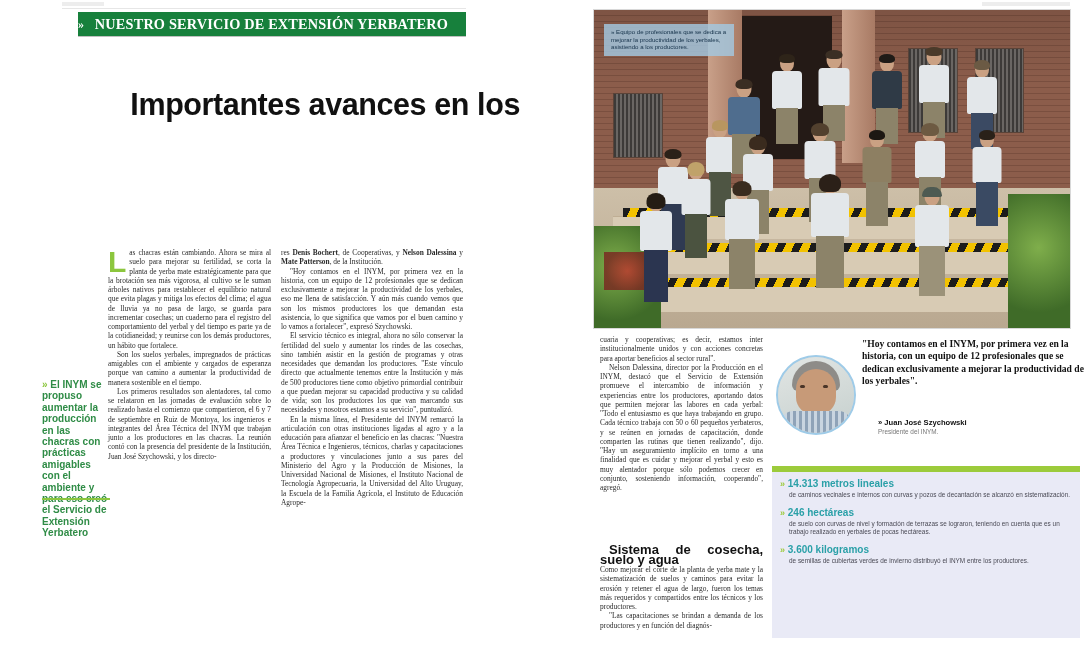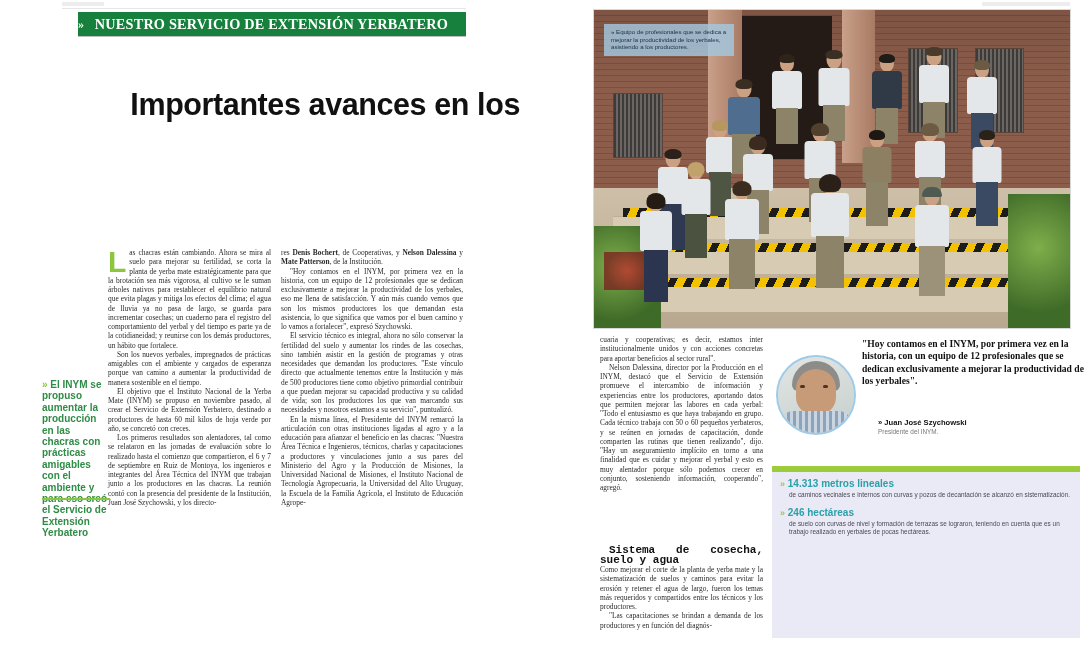--- a/index.html
+++ b/index.html
@@ -74,22 +74,22 @@
     color:#2f8c46;
   }
   .sidenote .chev{color:#8cc63e;}
   .sidenote-rule{
     position:absolute;left:42px;top:498px;width:68px;height:2px;
     background:#8cc63e;
   }
 
   
   .subhead{
-    font-family:Liberation Mono, monospace;
-    font-weight:bold;font-size:11px;line-height:10px;
+    font-family:Liberation Sans, sans-serif;
+    font-weight:bold;font-size:13px;line-height:10px;
     color:#111;margin:0 0 1px 0;text-indent:0;
   }
 
   
   .photo{
     position:absolute;left:594px;top:10px;width:476px;height:318px;
     overflow:hidden;
     background:#7d5a48;
     box-shadow:0 0 0 1px #d8d8d8;
   }
@@ -256,22 +256,21 @@
     <span class="kicker-chev">»</span>
     <span class="kicker-text">NUESTRO SERVICIO DE EXTENSIÓN YERBATERO</span>
   </div>
 
   <div class="headline">
     <div>Importantes avances en los</div>
   </div>
 
   <div class="col" id="col1">
     <p class="first"><span class="dropcap">L</span><span>as chacras están cambiando. Ahora se mira al suelo para mejorar su fertilidad, se corta la planta de yerba mate estratégicamente para que la brotación sea más vigorosa, al cultivo se le suman árboles nativos para restablecer el equilibrio natural que evita plagas y mitiga los efectos del clima; el agua de lluvia ya no pasa de largo, se guarda para incrementar cosechas; un cuaderno para el registro del comportamiento del yerbal y del tiempo es parte ya de la cotidianeidad; y reunirse con los demás productores, un hábito que fortalece.</span></p>
-    <p><span>Son los nuevos yerbales, impregnados de prácticas amigables con el ambiente y cargados de esperanza porque van camino a aumentar la productividad de manera sostenible en el tiempo.</span></p>
-    <p><span>El objetivo que el Instituto Nacional de la Yerba Mate (INYM) se propuso en noviembre pasado, al crear el Servicio de Extensión Yerbatero, destinado a productores de hasta 60 mil kilos de hoja verde por año, se concretó con creces.</span></p>
+    <p><span>Son los suelos yerbales, impregnados de prácticas amigables con el ambiente y cargados de esperanza porque van camino a aumentar la productividad de manera sostenible en el tiempo.</span></p>
     <p><span>Los primeros resultados son alentadores, tal como se relataron en las jornadas de evaluación sobre lo realizado hasta el comienzo que compartieron, el 6 y 7 de septiembre en Ruiz de Montoya, los ingenieros e integrantes del Área Técnica del INYM que trabajan junto a los productores en las chacras. La reunión contó con la presencia del presidente de la Institución, Juan José Szychowski, y los directo-</span></p>
   </div>
 
   <div class="sidenote">
     <span class="chev">»</span>
     <span>El INYM se propuso aumentar la producción en las chacras con prácticas amigables con el ambiente y para eso creó el Servicio de Extensión Yerbatero</span>
   </div>
   <div class="sidenote-rule"></div>
 
   <div class="col" id="col2">
@@ -454,15 +453,22 @@
       </div>
       <div class="stat-body">de caminos vecinales e internos con curvas y pozos de decantación se alcanzó en sistematización.</div>
     </div>
     <div class="stat">
       <div class="stat-head">
         <span class="chev">»</span>
         <span>246 hectáreas</span>
       </div>
       <div class="stat-body">de suelo con curvas de nivel y formación de terrazas se lograron, teniendo en cuenta que es un trabajo realizado en yerbales de pocas hectáreas.</div>
     </div>
+    <div class="stat">
+      <div class="stat-head">
+        <span class="chev">»</span>
+        <span>3.600 kilogramos</span>
+      </div>
+      <div class="stat-body">de semillas de cubiertas verdes de invierno distribuyó el INYM entre los productores.</div>
+    </div>
   </div>
 
 </div>
 
 </body></html>

